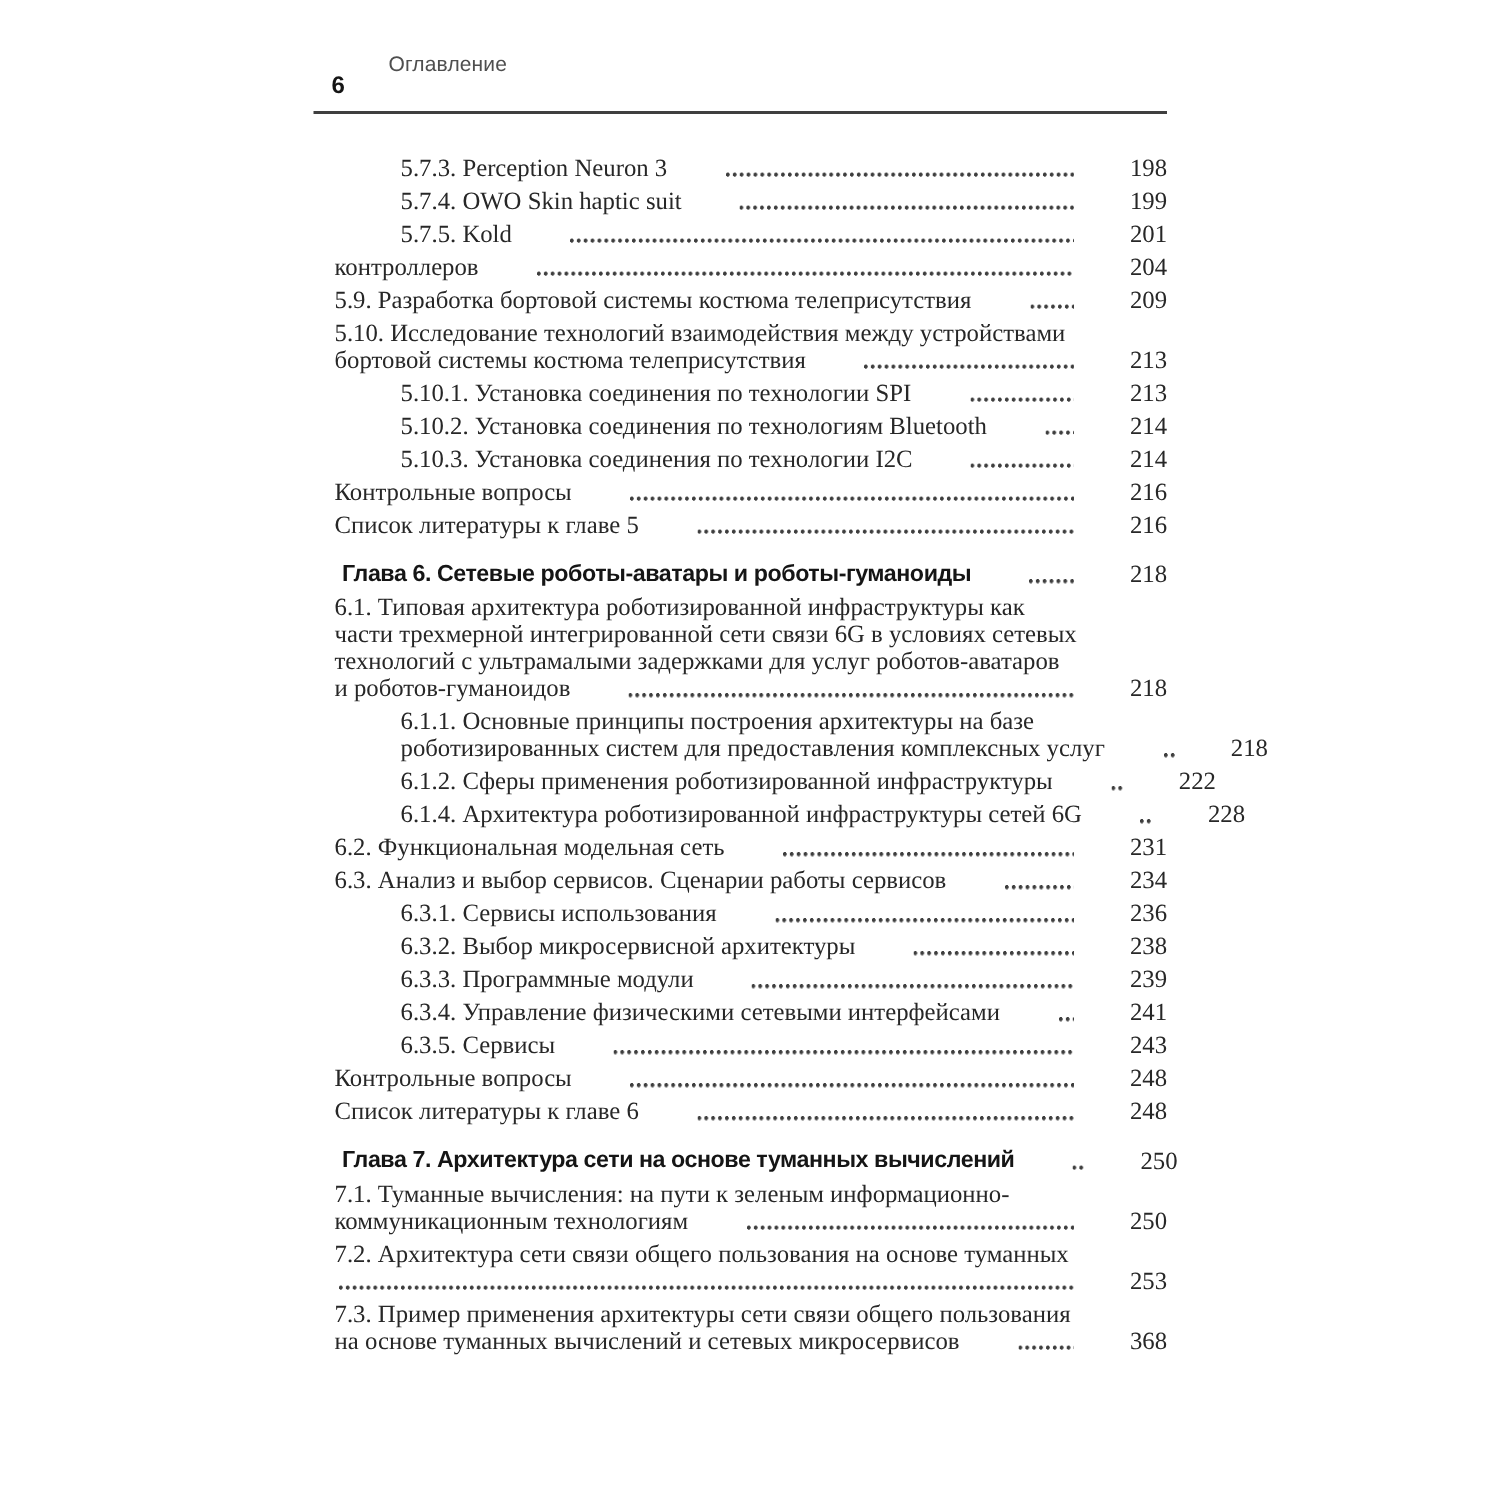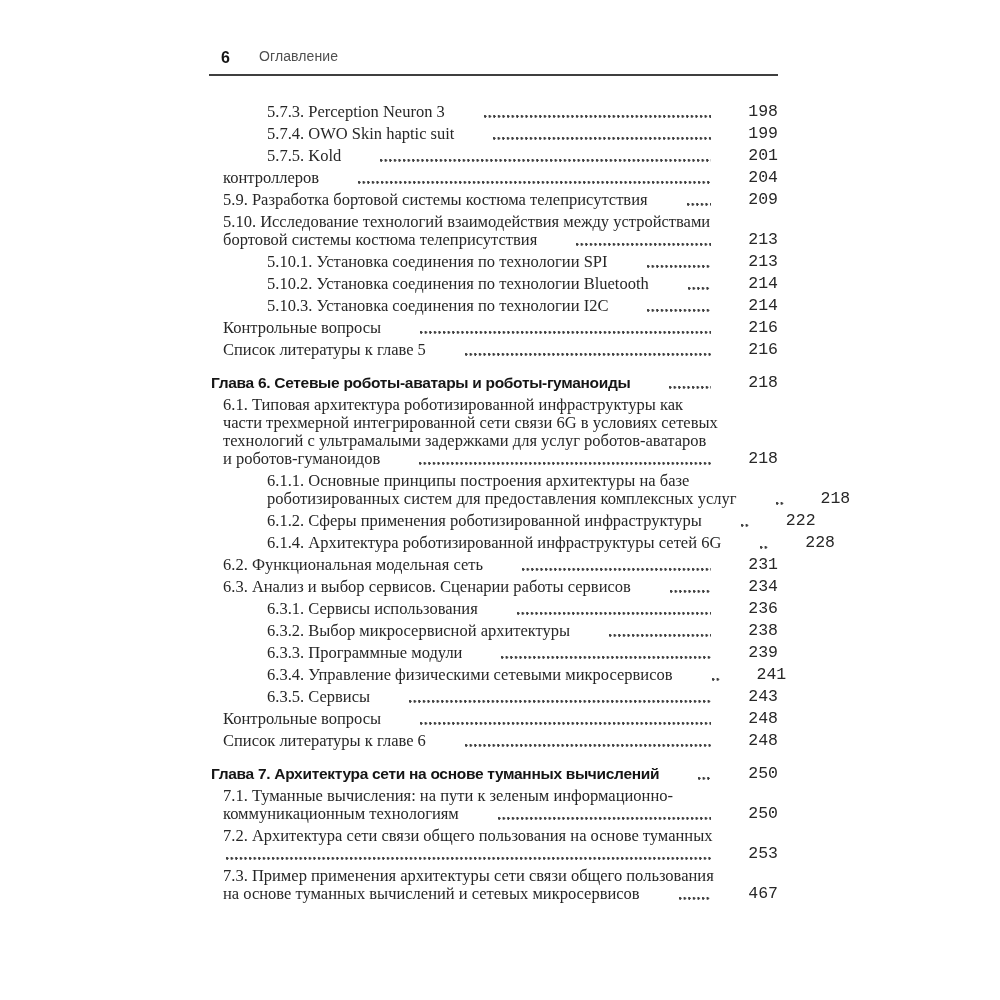--- a/index.html
+++ b/index.html
@@ -33,35 +33,35 @@
     left: 12px;
     bottom: 7px;
     font-size: 16px;
     font-weight: bold;
     color: #151515;
     letter-spacing: -0.2px;
   }
   .hdr .ttl {
     position: absolute;
     left: 50px;
-    bottom: 10px;
+    bottom: 24px;
     font-size: 14px;
     color: #4f4f4f;
     letter-spacing: 0.1px;
   }
   
   .toc {
     padding-top: 27px;
     font-size: 16.5px;
     line-height: 18px;
     color: #272727;
   }
   .entry { margin-bottom: 4px; }
   .entry.gap { margin-top: 15px; }
-  .level-1 { padding-left: 2px; }
+  .level-1 { padding-left: 2px; margin-left: 17px; }
   .level-2 { padding-left: 14px; }
   .level-3 { padding-left: 58px; }
   .entry.chapter {
     font-family: "Liberation Sans", sans-serif;
     font-weight: bold;
     font-size: 15.5px;
     letter-spacing: -0.3px;
     color: #151515;
   }
   .tl { white-space: nowrap; }
@@ -74,21 +74,21 @@
     min-width: 8px;
     margin-left: 3px;
     margin-right: 1px;
     background-image: radial-gradient(circle at 1.2px 1.2px, #3e3e3e 1.05px, transparent 1.4px);
     background-size: 4.6px 2.6px;
     background-repeat: repeat-x;
     background-position: left bottom 3px;
   }
   .pg {
     flex: 0 0 auto;
-    font-family: Liberation Mono, monospace;
+    font-family: Liberation Serif, serif;
     font-weight: normal;
     font-size: 16.5px;
     letter-spacing: 0;
     color: #272727;
     white-space: nowrap;
   }
 </style>
 </head>
 <body>
 
@@ -144,21 +144,21 @@
         </div>
         <div class="entry level-3">
           <div class="ll">
             <span class="tx">5.10.1. Установка соединения по технологии SPI</span>
             <span class="dots"></span>
             <span class="pg">213</span>
           </div>
         </div>
         <div class="entry level-3">
           <div class="ll">
-            <span class="tx">5.10.2. Установка соединения по технологии Bluetooth</span>
+            <span class="tx">5.10.2. Установка соединения по технологиям Bluetooth</span>
             <span class="dots"></span>
             <span class="pg">214</span>
           </div>
         </div>
         <div class="entry level-3">
           <div class="ll">
             <span class="tx">5.10.3. Установка соединения по технологии I2C</span>
             <span class="dots"></span>
             <span class="pg">214</span>
           </div>
@@ -246,21 +246,21 @@
         </div>
         <div class="entry level-3">
           <div class="ll">
             <span class="tx">6.3.3. Программные модули</span>
             <span class="dots"></span>
             <span class="pg">239</span>
           </div>
         </div>
         <div class="entry level-3">
           <div class="ll">
-            <span class="tx">6.3.4. Управление физическими сетевыми микросервисов</span>
+            <span class="tx">6.3.4. Управление физическими сетевыми интерфейсами</span>
             <span class="dots"></span>
             <span class="pg">241</span>
           </div>
         </div>
         <div class="entry level-3">
           <div class="ll">
             <span class="tx">6.3.5. Сервисы</span>
             <span class="dots"></span>
             <span class="pg">243</span>
           </div>
@@ -299,18 +299,18 @@
           <div class="ll">
             <span class="dots"></span>
             <span class="pg">253</span>
           </div>
         </div>
         <div class="entry level-2">
           <div class="tl">7.3. Пример применения архитектуры сети связи общего пользования</div>
           <div class="ll">
             <span class="tx">на основе туманных вычислений и сетевых микросервисов</span>
             <span class="dots"></span>
-            <span class="pg">467</span>
+            <span class="pg">368</span>
           </div>
         </div>
       </div>
   </div>
 </div>
 
 </body></html>

